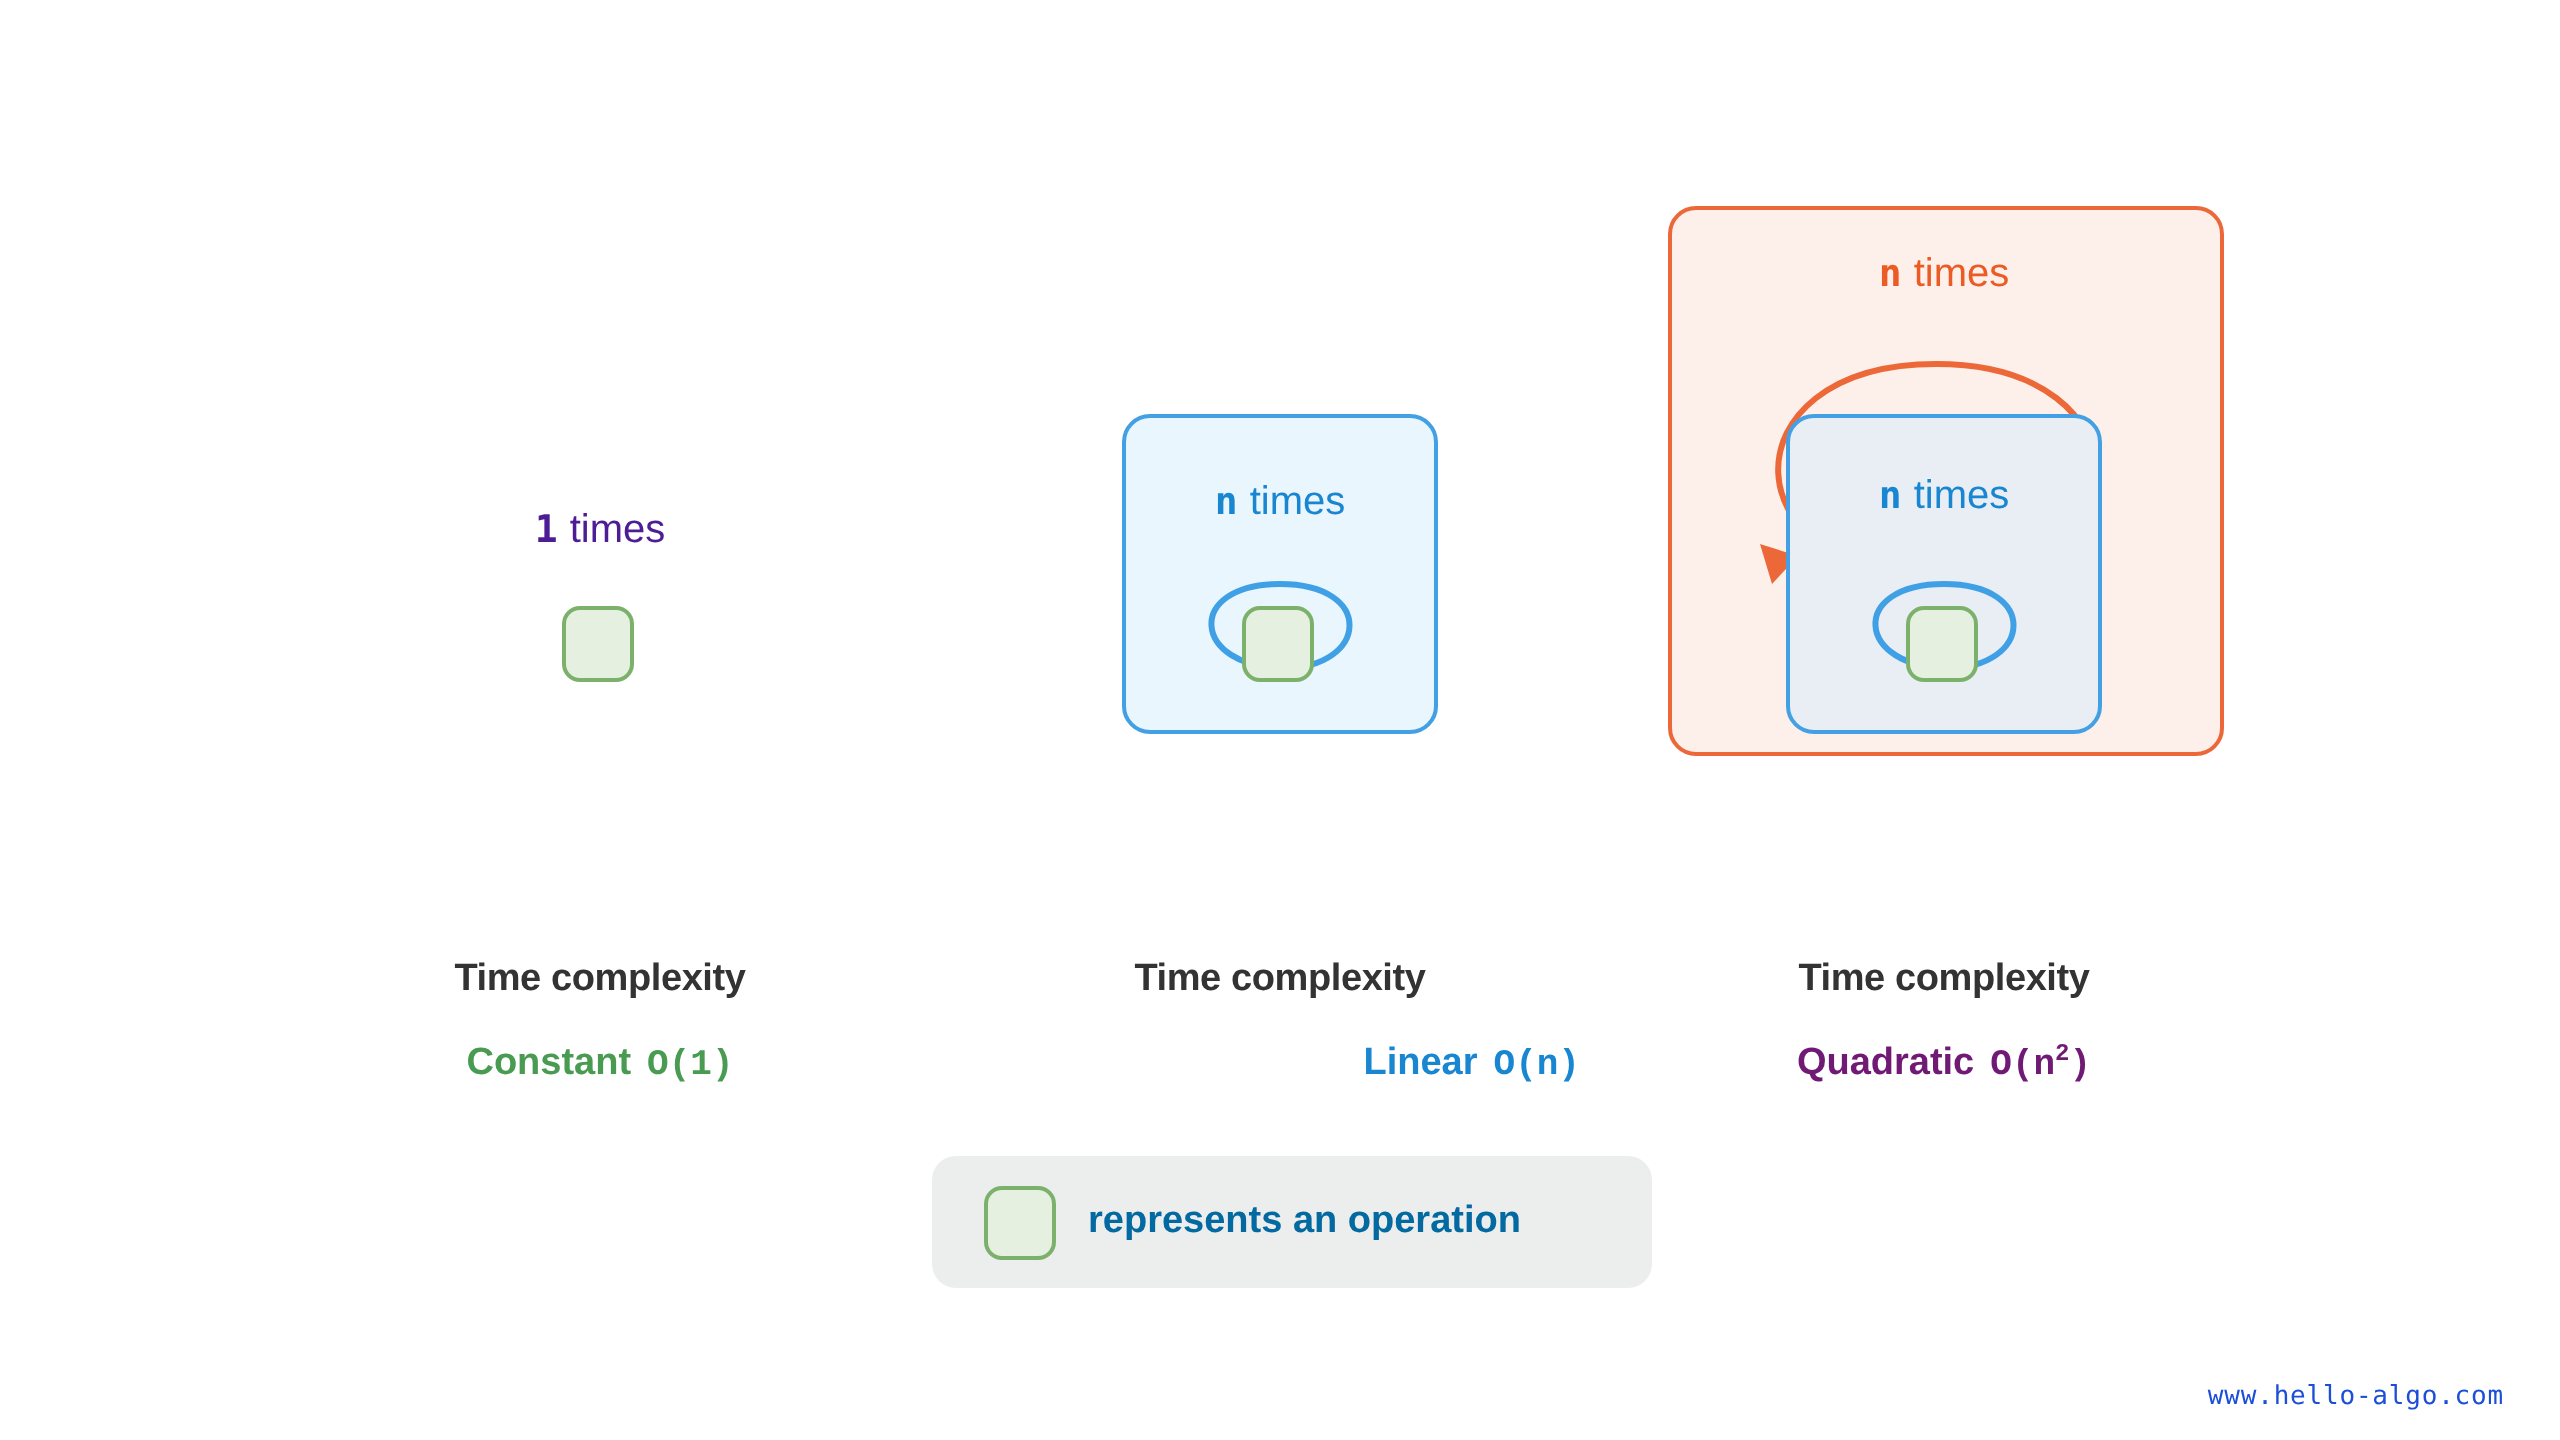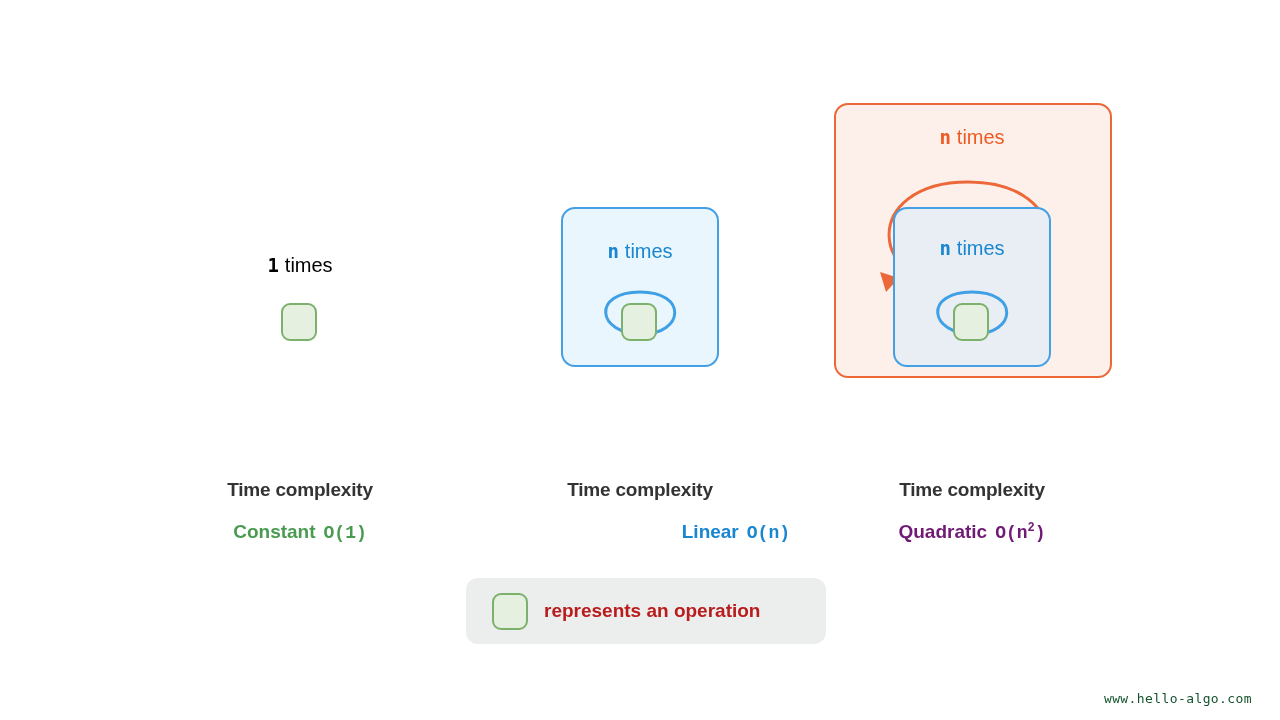--- a/index.html
+++ b/index.html
@@ -147,42 +147,42 @@
     box-sizing: border-box;
   }
   #legend .legend-text {
     position: absolute;
     left: 78px;
     top: 0;
     height: 66px;
     line-height: 66px;
     font-size: 19px;
     font-weight: bold;
-    color: #b91c1c;
+    color: #0369a1;
   }
 
   
   #watermark {
     position: absolute;
     right: 28px;
     bottom: 14px;
     font-family: "DejaVu Sans Mono", "Liberation Mono", monospace;
     font-size: 13px;
-    color: #14532d;
+    color: #1d4ed8;
     letter-spacing: 0.4px;
   }
 </style>
 </head>
 <body>
 
 <div id="stage">
 
   <div class="column col-constant">
 
-    <div class="times-label" style="top:254px; color:#000000;text-align:center;">
+    <div class="times-label" style="top:254px; color:#4c1d95;text-align:center;">
       <span class="count">1</span><span class="word">times</span>
     </div>
 
     <div class="op-box" style="left:131px; top:303px;"></div>
 
     <div class="caption" style="top:431px;">
       <div class="caption-title">Time complexity</div>
       <div class="caption-value" style="color:#4a9b52;">
         <span class="name">Constant</span><span class="big-o">O(1)</span>
       </div>

